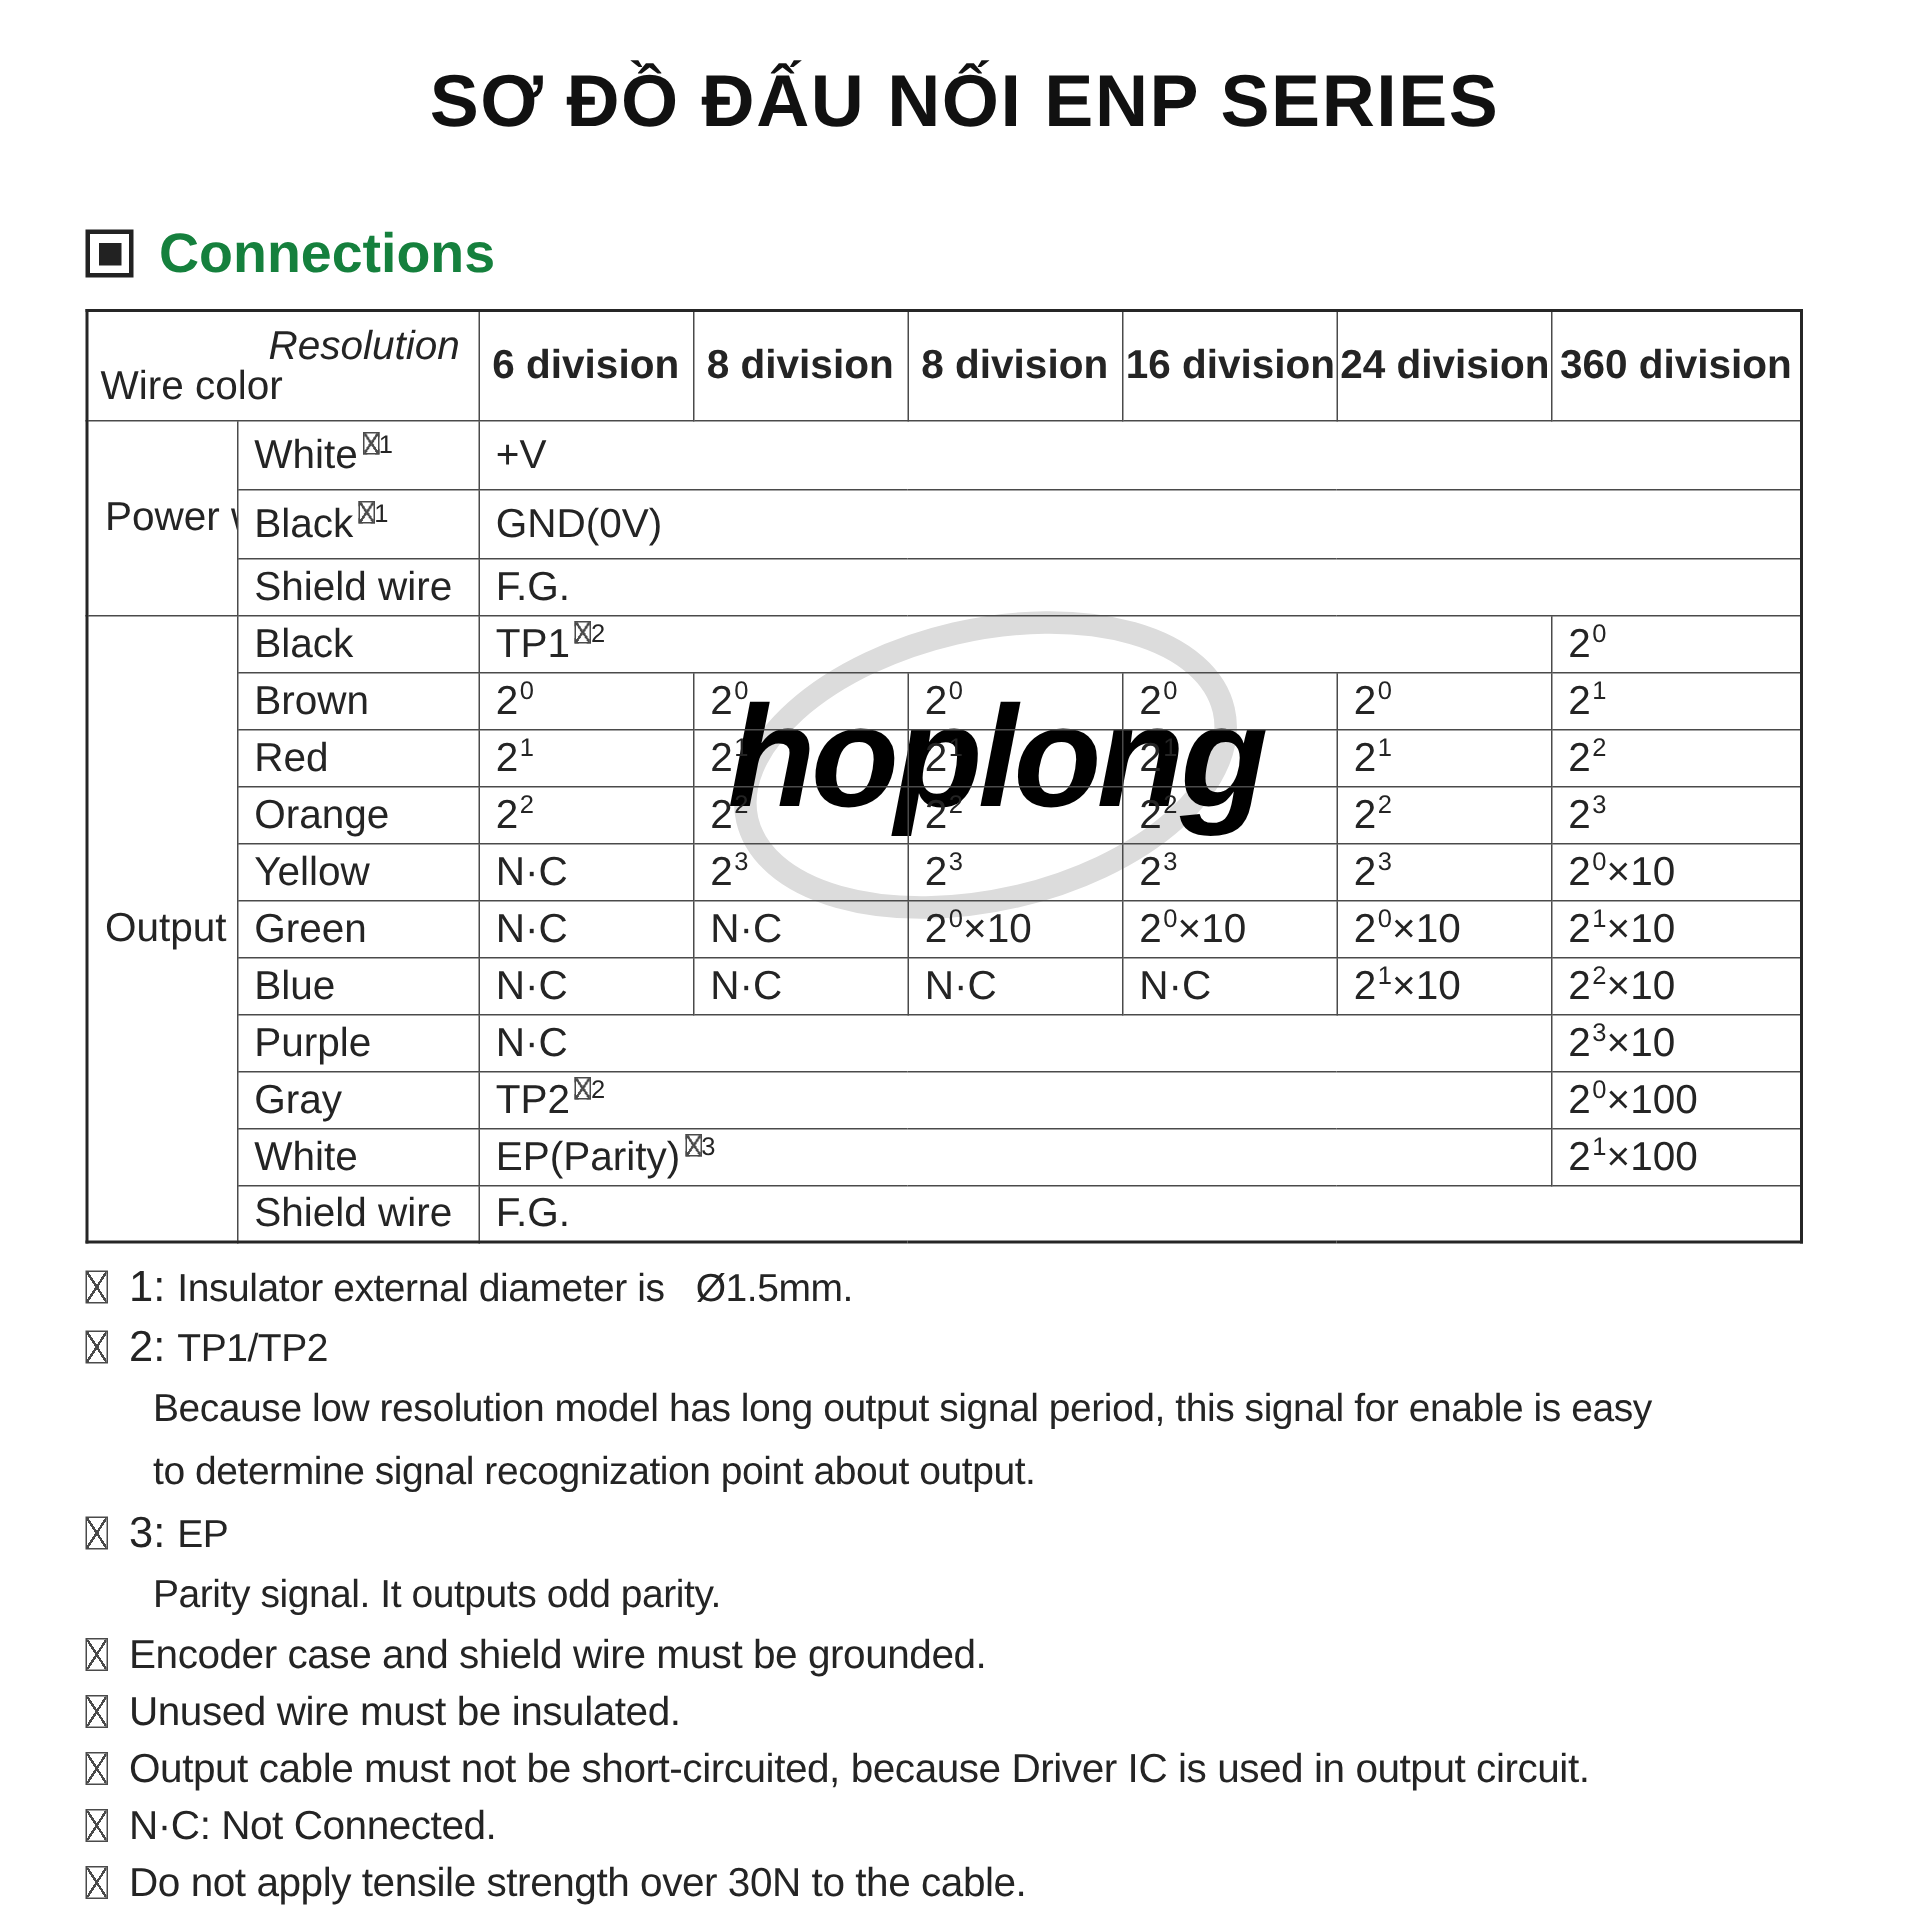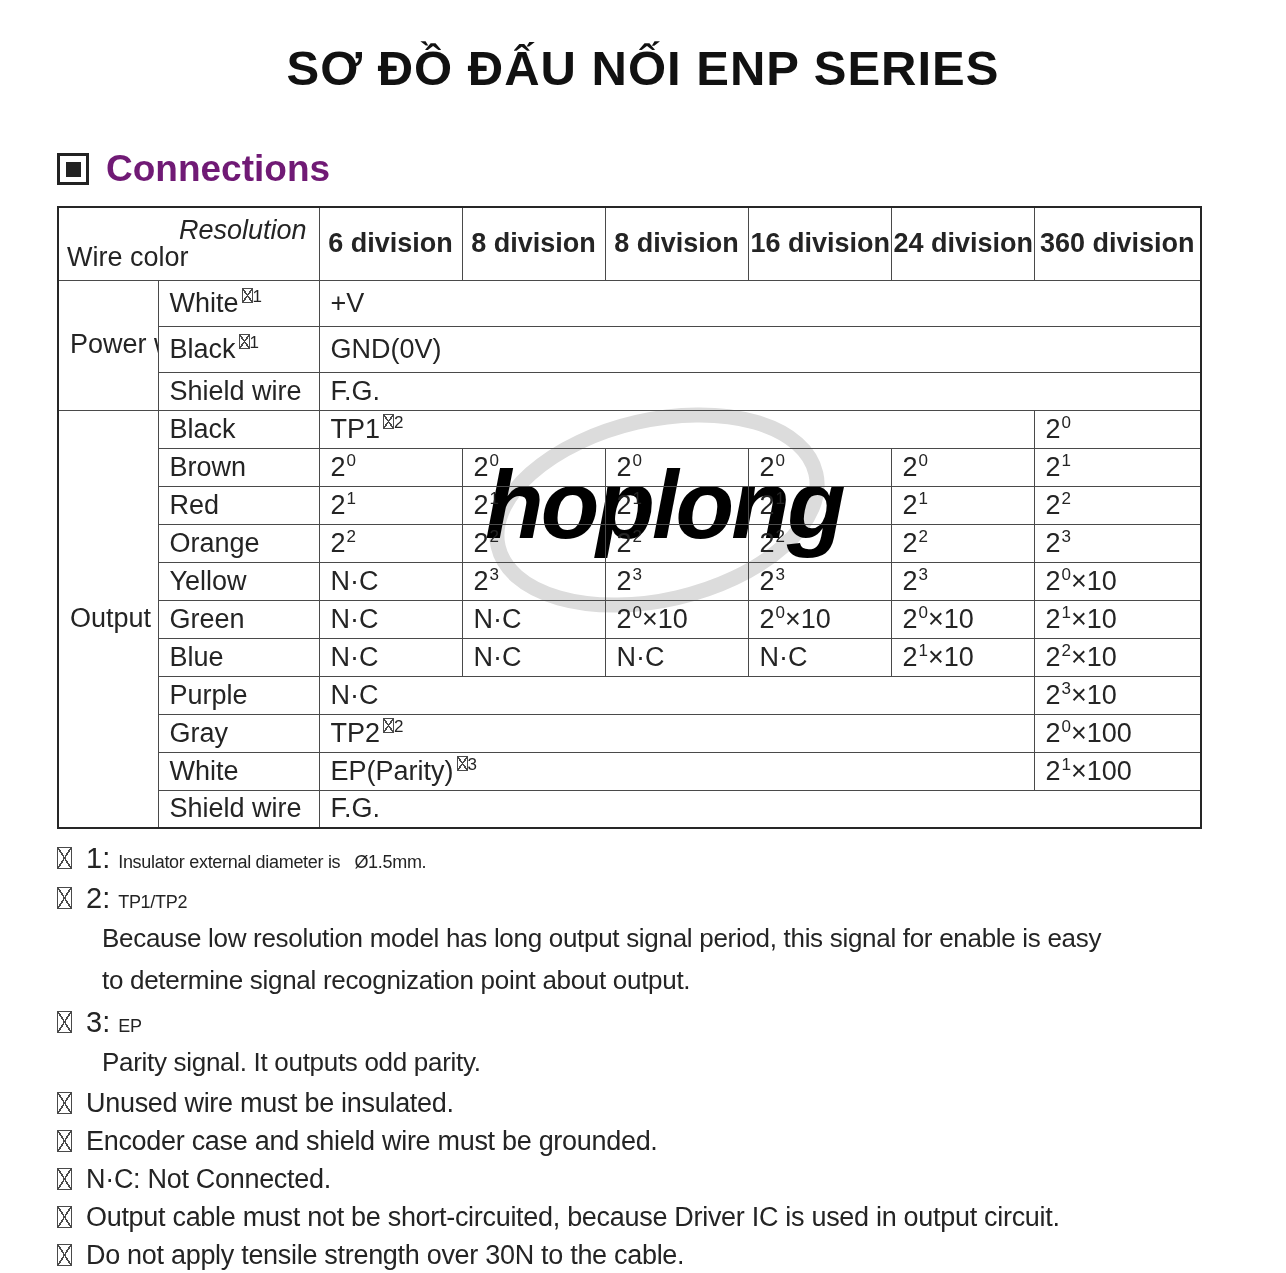--- a/index.html
+++ b/index.html
@@ -14,21 +14,21 @@
   }
   
   .section-head{
     margin:52px 0 16px 57px;display:flex;align-items:center;gap:17px;
   }
   .sq-icon{
     width:26px;height:26px;border:3px solid #222;display:inline-flex;
     align-items:center;justify-content:center;flex:0 0 auto;
   }
   .sq-icon .inner{width:15px;height:15px;background:#222;}
-  .section-title{font-size:37px;font-weight:bold;color:#701a75;}
+  .section-title{font-size:37px;font-weight:bold;color:#15803d;}
   
   .table-wrap{position:relative;margin-left:57px;width:1143px;}
   .watermark{position:absolute;left:420px;top:192px;width:360px;height:230px;z-index:0;pointer-events:none;}
   .watermark svg{position:absolute;left:0;top:0;}
   .watermark .wm-text{
     position:absolute;left:8px;top:52px;font-size:96px;font-weight:bold;font-style:italic;
     color:#000000;letter-spacing:-3px;white-space:nowrap;
   }
   table.conn{
     position:relative;z-index:1;border-collapse:collapse;table-layout:fixed;width:1143px;
@@ -60,21 +60,21 @@
     display:inline-block;width:9px;height:13px;border:1.2px solid #4a4a4a;vertical-align:-1px;
     background:
       linear-gradient(to top right,transparent calc(50% - .8px),#4a4a4a calc(50% - .8px),#4a4a4a calc(50% + .8px),transparent calc(50% + .8px)),
       linear-gradient(to bottom right,transparent calc(50% - .8px),#4a4a4a calc(50% - .8px),#4a4a4a calc(50% + .8px),transparent calc(50% + .8px));
   }
   
   .notes{margin:13px 0 0 57px;width:1180px;}
   .note-line{display:flex;align-items:baseline;margin:0 0 7px 0;}
   .note-line .tofu{width:13px;height:20px;flex:0 0 auto;align-self:center;margin-top:-2px;}
   .note-num{font-size:29px;margin:0 8px 0 14px;color:#242424;}
-  .note-text{font-size:18px;color:#242424;letter-spacing:-0.3px;}
+  .note-text{font-size:26px;color:#242424;letter-spacing:-0.3px;}
   .note-line.plain .note-text{margin-left:14px;font-size:27px;}
   .note-sub{margin:2px 0 9px 45px;font-size:26px;color:#242424;line-height:33px;letter-spacing:-0.3px;}
 </style>
 </head>
 <body>
 
 <div class="page-title">SƠ ĐỒ ĐẤU NỐI ENP SERIES</div>
 
 <div class="section-head">
   <span class="sq-icon">
@@ -227,31 +227,31 @@
     <div class="note-sub">Because low resolution model has long output signal period, this signal for enable is easy</div>
     <div class="note-sub">to determine signal recognization point about output.</div>
     <div class="note-line">
       <span class="tofu"></span>
       <span class="note-num">3:</span>
       <span class="note-text">EP</span>
     </div>
     <div class="note-sub">Parity signal. It outputs odd parity.</div>
     <div class="note-line plain">
       <span class="tofu"></span>
+      <span class="note-text">Encoder case and shield wire must be grounded.</span>
+    </div>
+    <div class="note-line plain">
+      <span class="tofu"></span>
       <span class="note-text">Unused wire must be insulated.</span>
     </div>
     <div class="note-line plain">
       <span class="tofu"></span>
-      <span class="note-text">Encoder case and shield wire must be grounded.</span>
+      <span class="note-text">Output cable must not be short-circuited, because Driver IC is used in output circuit.</span>
     </div>
     <div class="note-line plain">
       <span class="tofu"></span>
       <span class="note-text">N·C: Not Connected.</span>
     </div>
     <div class="note-line plain">
       <span class="tofu"></span>
-      <span class="note-text">Output cable must not be short-circuited, because Driver IC is used in output circuit.</span>
-    </div>
-    <div class="note-line plain">
-      <span class="tofu"></span>
       <span class="note-text">Do not apply tensile strength over 30N to the cable.</span>
     </div>
   </div>
 
 </body></html>

